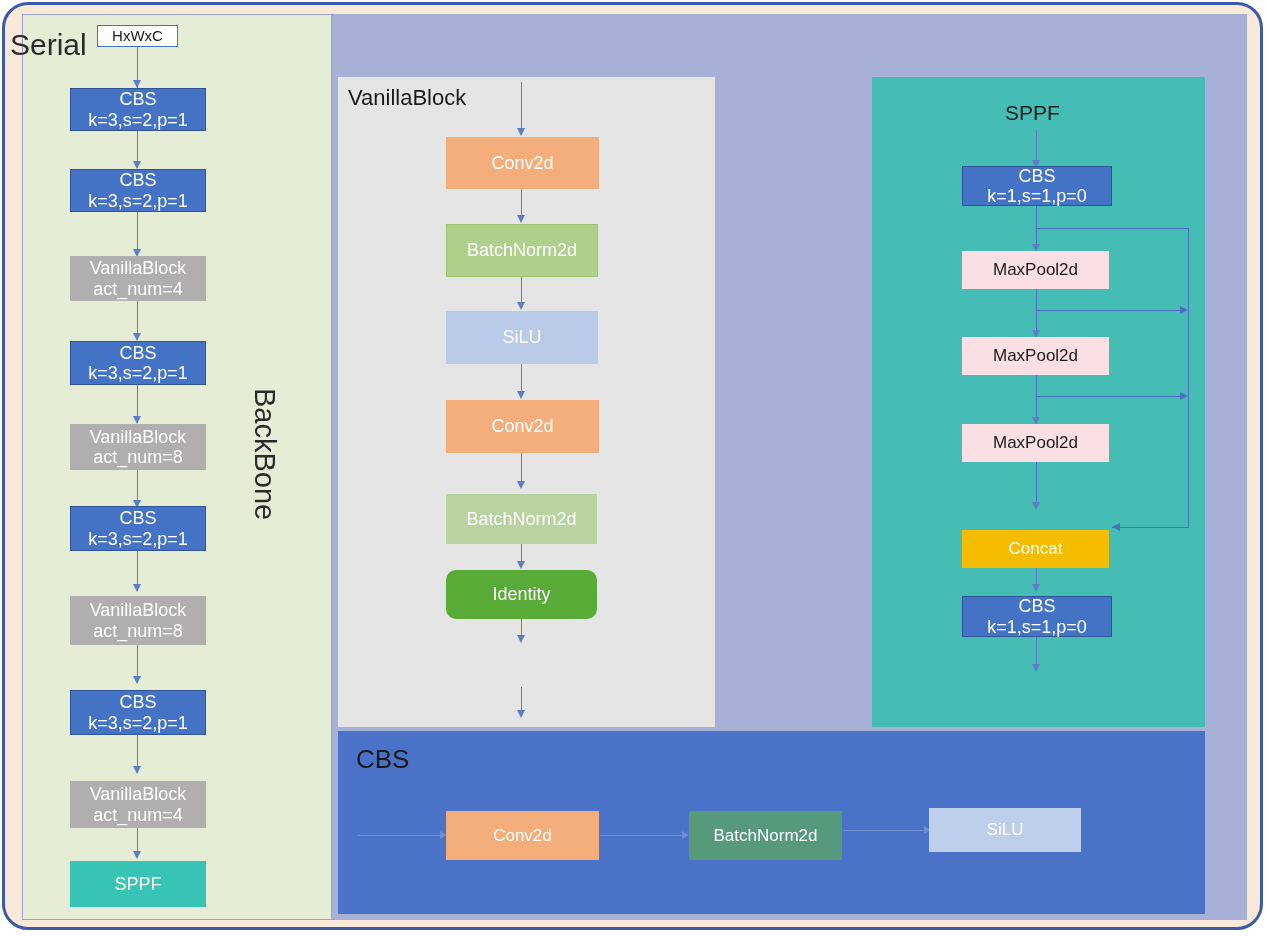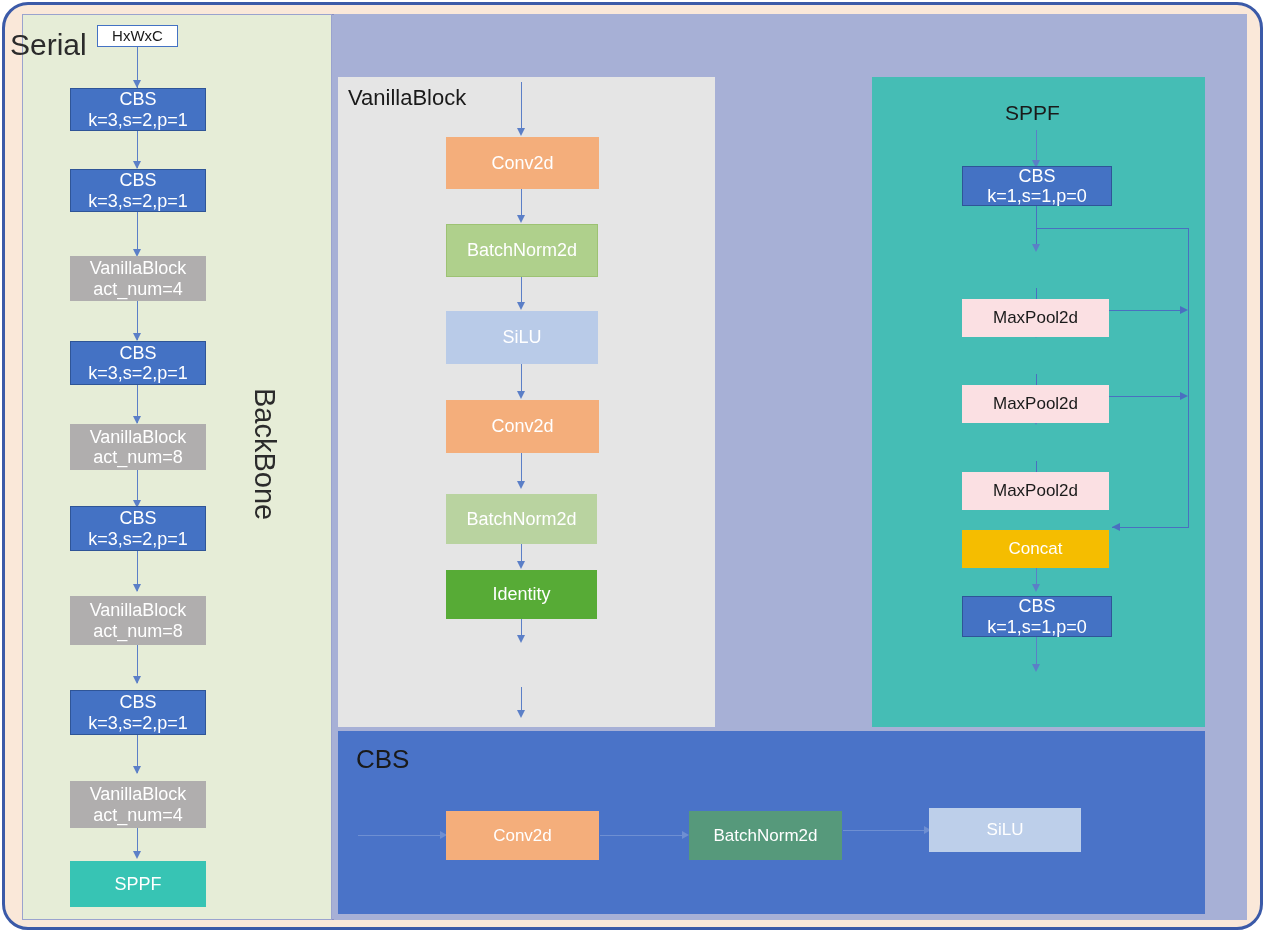--- a/index.html
+++ b/index.html
@@ -109,31 +109,31 @@
   }
   .n-silu {
     background: #b9cbe8;
     color: #ffffff;
     font-size: 18px;
   }
   .n-identity {
     background: #57ab36;
     color: #ffffff;
     font-size: 18px;
+    border-radius: 10px;
   }
   .n-serial {
     background: #fadfe3;
     color: #1a1a1a;
     font-size: 15px;
   }
   .n-maxpool {
     background: #fbe0e3;
     color: #1a1a1a;
     font-size: 17px;
-    margin-top: 48px;
   }
   .n-concat {
     background: #f5bd00;
     color: #ffffff;
     font-size: 17px;
     margin-top: 20px;
   }
   .n-conv-cbs {
     background: #f4ae7b;
     color: #ffffff;

